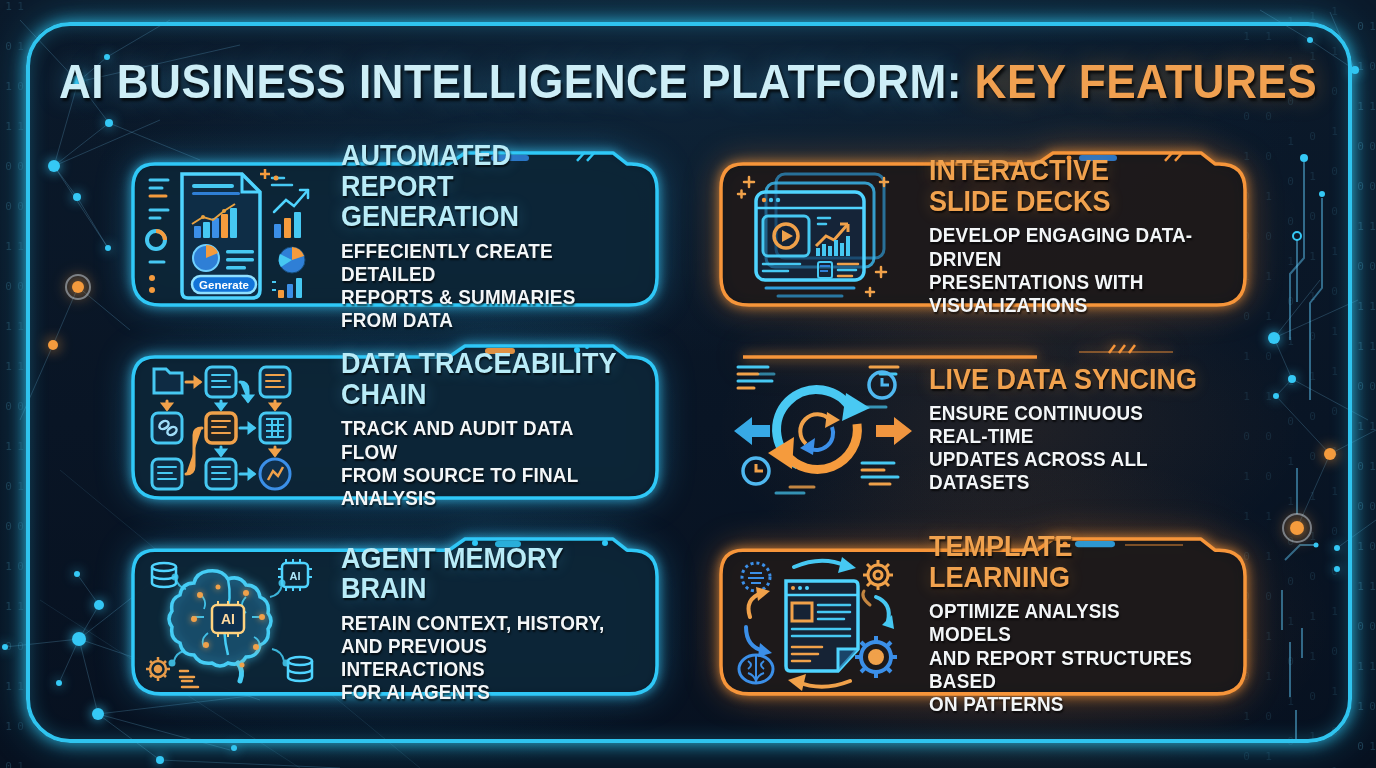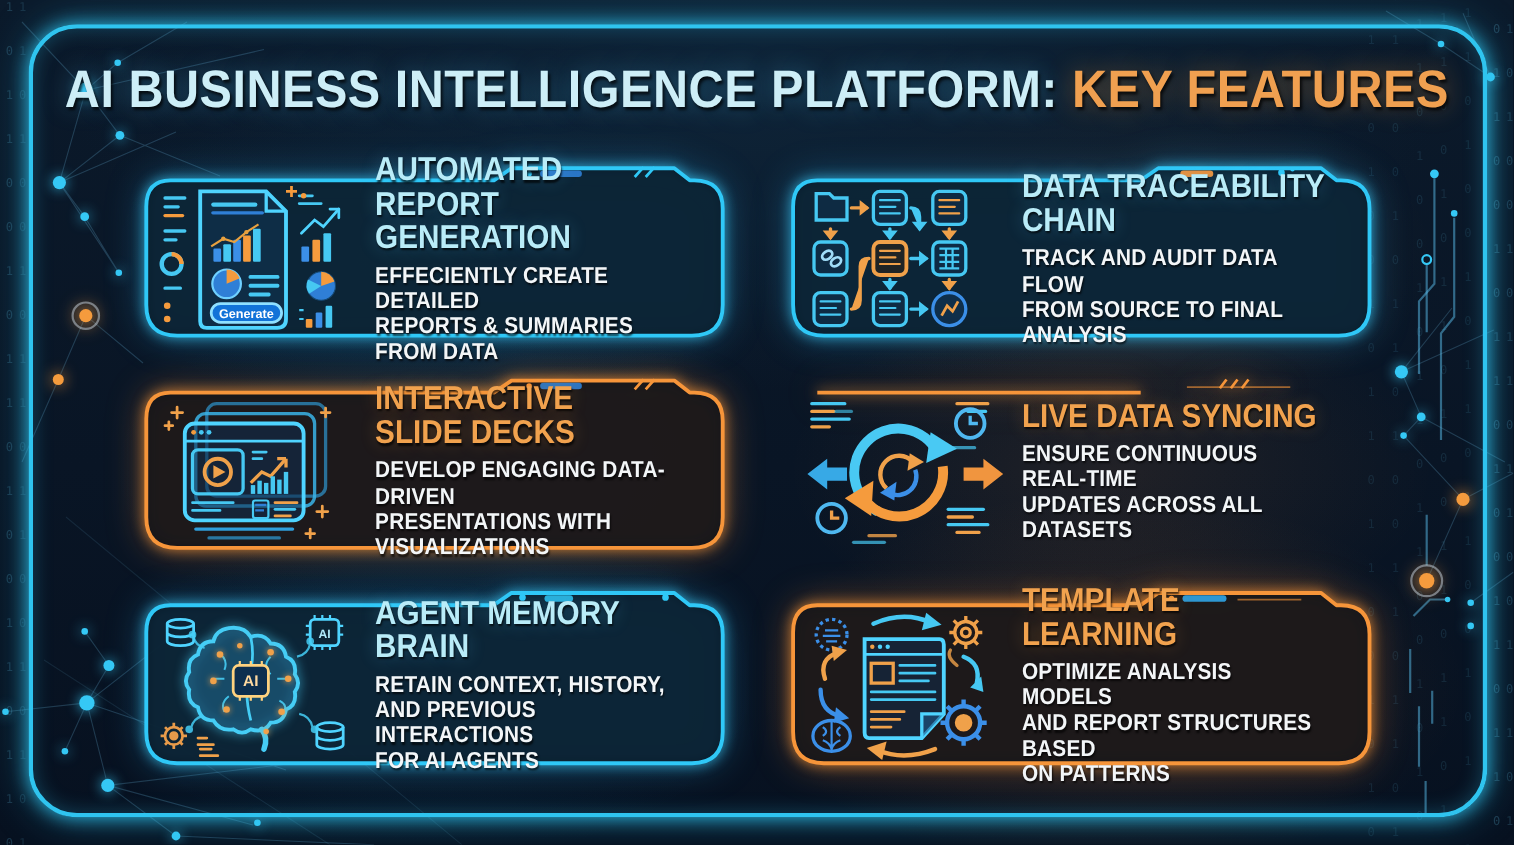--- a/index.html
+++ b/index.html
@@ -191,91 +191,20 @@
         </div>
         <div class="tx">
           <h3>AUTOMATED REPORT
 GENERATION</h3>
           <p>EFFECIENTLY CREATE DETAILED
 REPORTS &amp; SUMMARIES FROM DATA</p>
         </div>
       </div>
     </article>
 
-    <article class="card cyan">
-      <svg class="cframe" viewBox="0 0 540 166" preserveAspectRatio="none">
-        <path d="M324 14 H30 Q8 14 8 38 V128 Q8 156 36 156 H504 Q532 156 532 128 V40 Q532 14 506 14 H502 L488 3 H340 L324 14 Z" fill="rgba(8,20,34,.88)" stroke="#2fc8f7" stroke-width="3.5" stroke-linejoin="round"></path>
-        <g>
-          <rect x="360" y="5" width="30" height="6" rx="3" fill="#f6953a" opacity=".95"></rect>
-          <circle cx="452" cy="7" r="3" fill="#2fc8f7"></circle>
-            <circle cx="462" cy="4" r="2" fill="#2fc8f7"></circle>
-        </g>
-      </svg>
-      <div class="content">
-        <div class="iconbox">
-          <svg width="186" height="140" viewBox="0 0 186 140" fill="none">
-            <g stroke="#46c8f2" stroke-width="3">
-              <path d="M12 10 h12 l4 4 h12 v20 h-28 z" fill="rgba(20,60,100,.3)"></path>
-              <rect x="64" y="8" width="30" height="30" rx="6" fill="rgba(20,60,100,.3)"></rect>
-              <rect x="118" y="8" width="30" height="30" rx="6" fill="rgba(20,60,100,.3)"></rect>
-              <rect x="10" y="54" width="30" height="30" rx="6" fill="rgba(20,60,100,.3)"></rect>
-              <rect x="118" y="54" width="30" height="30" rx="6" fill="rgba(20,60,100,.3)"></rect>
-              <rect x="10" y="100" width="30" height="30" rx="6" fill="rgba(20,60,100,.3)"></rect>
-              <rect x="64" y="100" width="30" height="30" rx="6" fill="rgba(20,60,100,.3)"></rect>
-            </g>
-            <rect x="64" y="54" width="30" height="30" rx="6" fill="rgba(60,35,10,.4)" stroke="#f0a14a" stroke-width="3.5"></rect>
-            <g stroke="#46c8f2" stroke-width="2" stroke-linecap="round">
-              <path d="M70 16 H88 M70 22 H84 M70 28 H88"></path>
-              <path d="M70 108 H88 M70 114 H84 M70 120 H88"></path>
-              <path d="M16 108 H34 M16 114 H30 M16 120 H34"></path>
-            </g>
-            <g stroke="#f0a14a" stroke-width="2" stroke-linecap="round">
-              <path d="M124 16 H142 M124 22 H138 M124 28 H142"></path>
-              <path d="M70 62 H88 M70 68 H84 M70 74 H88"></path>
-            </g>
-            <g stroke="#46c8f2" stroke-width="2">
-              <path d="M124 60 H142 M124 66 H142 M124 72 H142 M124 78 H142 M130 60 V78 M136 60 V78"></path>
-            </g>
-            <ellipse cx="22" cy="66" rx="5" ry="3.5" stroke="#9fdcf8" stroke-width="2.5" transform="rotate(-35 22 66)"></ellipse>
-            <ellipse cx="30" cy="72" rx="5" ry="3.5" stroke="#9fdcf8" stroke-width="2.5" transform="rotate(-35 30 72)"></ellipse>
-            <circle cx="133" cy="115" r="15" fill="rgba(20,60,100,.45)" stroke="#3b8fe8" stroke-width="3"></circle>
-            <path d="M126 121 L131 112 L136 117 L141 108" stroke="#f0a14a" stroke-width="2.5"></path>
-            <g stroke="#f0a14a" stroke-width="3" stroke-linecap="round" fill="#f0a14a">
-              <path d="M44 23 H58"></path>
-                <path d="M58 23 l-5 -4 v8 z"></path>
-              <path d="M25 42 V50"></path>
-                <path d="M25 50 l-4 -5 h8 z"></path>
-              <path d="M133 42 V50"></path>
-                <path d="M133 50 l-4 -5 h8 z"></path>
-              <path d="M133 88 V96"></path>
-                <path d="M133 96 l-4 -5 h8 z"></path>
-              <path d="M44 115 q8 0 8 -8 V76 q0 -7 8 -7"></path>
-            </g>
-            <g stroke="#46c8f2" stroke-width="3" stroke-linecap="round" fill="#46c8f2">
-              <path d="M98 23 q8 0 8 8 V42"></path>
-                <path d="M106 42 l-4 -5 h8 z"></path>
-              <path d="M79 42 V50"></path>
-                <path d="M79 50 l-4 -5 h8 z"></path>
-              <path d="M98 69 H112"></path>
-                <path d="M112 69 l-5 -4 v8 z"></path>
-              <path d="M79 88 V96"></path>
-                <path d="M79 96 l-4 -5 h8 z"></path>
-              <path d="M98 115 H112"></path>
-                <path d="M112 115 l-5 -4 v8 z"></path>
-            </g>
-          </svg>
-        </div>
-        <div class="tx">
-          <h3>DATA TRACEABILITY CHAIN</h3>
-          <p>TRACK AND AUDIT DATA FLOW
-FROM SOURCE TO FINAL ANALYSIS</p>
-        </div>
-      </div>
-    </article>
-
     <article class="card orange">
       <svg class="cframe" viewBox="0 0 540 166" preserveAspectRatio="none">
         <path d="M324 14 H30 Q8 14 8 38 V128 Q8 156 36 156 H504 Q532 156 532 128 V40 Q532 14 506 14 H502 L488 3 H340 L324 14 Z" fill="rgba(10,15,24,.9)" stroke="#f6953a" stroke-width="3.5" stroke-linejoin="round"></path>
         <g>
           <circle cx="356" cy="8" r="2.5" fill="#f6953a"></circle>
           <rect x="366" y="5" width="38" height="6" rx="3" fill="#2f7fd6" opacity=".9"></rect>
           <path d="M452 11 L460 2 M462 11 L470 2" stroke="#f6953a" stroke-width="2.5"></path>
         </g>
       </svg>
       <div class="content">
@@ -329,20 +258,91 @@
         </div>
         <div class="tx">
           <h3>INTERACTIVE
 SLIDE DECKS</h3>
           <p>DEVELOP ENGAGING DATA-DRIVEN
 PRESENTATIONS WITH VISUALIZATIONS</p>
         </div>
       </div>
     </article>
 
+    <article class="card cyan">
+      <svg class="cframe" viewBox="0 0 540 166" preserveAspectRatio="none">
+        <path d="M324 14 H30 Q8 14 8 38 V128 Q8 156 36 156 H504 Q532 156 532 128 V40 Q532 14 506 14 H502 L488 3 H340 L324 14 Z" fill="rgba(8,20,34,.88)" stroke="#2fc8f7" stroke-width="3.5" stroke-linejoin="round"></path>
+        <g>
+          <rect x="360" y="5" width="30" height="6" rx="3" fill="#f6953a" opacity=".95"></rect>
+          <circle cx="452" cy="7" r="3" fill="#2fc8f7"></circle>
+            <circle cx="462" cy="4" r="2" fill="#2fc8f7"></circle>
+        </g>
+      </svg>
+      <div class="content">
+        <div class="iconbox">
+          <svg width="186" height="140" viewBox="0 0 186 140" fill="none">
+            <g stroke="#46c8f2" stroke-width="3">
+              <path d="M12 10 h12 l4 4 h12 v20 h-28 z" fill="rgba(20,60,100,.3)"></path>
+              <rect x="64" y="8" width="30" height="30" rx="6" fill="rgba(20,60,100,.3)"></rect>
+              <rect x="118" y="8" width="30" height="30" rx="6" fill="rgba(20,60,100,.3)"></rect>
+              <rect x="10" y="54" width="30" height="30" rx="6" fill="rgba(20,60,100,.3)"></rect>
+              <rect x="118" y="54" width="30" height="30" rx="6" fill="rgba(20,60,100,.3)"></rect>
+              <rect x="10" y="100" width="30" height="30" rx="6" fill="rgba(20,60,100,.3)"></rect>
+              <rect x="64" y="100" width="30" height="30" rx="6" fill="rgba(20,60,100,.3)"></rect>
+            </g>
+            <rect x="64" y="54" width="30" height="30" rx="6" fill="rgba(60,35,10,.4)" stroke="#f0a14a" stroke-width="3.5"></rect>
+            <g stroke="#46c8f2" stroke-width="2" stroke-linecap="round">
+              <path d="M70 16 H88 M70 22 H84 M70 28 H88"></path>
+              <path d="M70 108 H88 M70 114 H84 M70 120 H88"></path>
+              <path d="M16 108 H34 M16 114 H30 M16 120 H34"></path>
+            </g>
+            <g stroke="#f0a14a" stroke-width="2" stroke-linecap="round">
+              <path d="M124 16 H142 M124 22 H138 M124 28 H142"></path>
+              <path d="M70 62 H88 M70 68 H84 M70 74 H88"></path>
+            </g>
+            <g stroke="#46c8f2" stroke-width="2">
+              <path d="M124 60 H142 M124 66 H142 M124 72 H142 M124 78 H142 M130 60 V78 M136 60 V78"></path>
+            </g>
+            <ellipse cx="22" cy="66" rx="5" ry="3.5" stroke="#9fdcf8" stroke-width="2.5" transform="rotate(-35 22 66)"></ellipse>
+            <ellipse cx="30" cy="72" rx="5" ry="3.5" stroke="#9fdcf8" stroke-width="2.5" transform="rotate(-35 30 72)"></ellipse>
+            <circle cx="133" cy="115" r="15" fill="rgba(20,60,100,.45)" stroke="#3b8fe8" stroke-width="3"></circle>
+            <path d="M126 121 L131 112 L136 117 L141 108" stroke="#f0a14a" stroke-width="2.5"></path>
+            <g stroke="#f0a14a" stroke-width="3" stroke-linecap="round" fill="#f0a14a">
+              <path d="M44 23 H58"></path>
+                <path d="M58 23 l-5 -4 v8 z"></path>
+              <path d="M25 42 V50"></path>
+                <path d="M25 50 l-4 -5 h8 z"></path>
+              <path d="M133 42 V50"></path>
+                <path d="M133 50 l-4 -5 h8 z"></path>
+              <path d="M133 88 V96"></path>
+                <path d="M133 96 l-4 -5 h8 z"></path>
+              <path d="M44 115 q8 0 8 -8 V76 q0 -7 8 -7"></path>
+            </g>
+            <g stroke="#46c8f2" stroke-width="3" stroke-linecap="round" fill="#46c8f2">
+              <path d="M98 23 q8 0 8 8 V42"></path>
+                <path d="M106 42 l-4 -5 h8 z"></path>
+              <path d="M79 42 V50"></path>
+                <path d="M79 50 l-4 -5 h8 z"></path>
+              <path d="M98 69 H112"></path>
+                <path d="M112 69 l-5 -4 v8 z"></path>
+              <path d="M79 88 V96"></path>
+                <path d="M79 96 l-4 -5 h8 z"></path>
+              <path d="M98 115 H112"></path>
+                <path d="M112 115 l-5 -4 v8 z"></path>
+            </g>
+          </svg>
+        </div>
+        <div class="tx">
+          <h3>DATA TRACEABILITY CHAIN</h3>
+          <p>TRACK AND AUDIT DATA FLOW
+FROM SOURCE TO FINAL ANALYSIS</p>
+        </div>
+      </div>
+    </article>
+
     <article class="card orange">
       <svg class="cframe" viewBox="0 0 540 166" preserveAspectRatio="none">
         <path d="M324 14 H30 Qin8 14 8 38 V128 Q8 156 36 156 H504 Q532 156 532 128 V40 Q532 14 506 14 H502 L488 3 H340 L324 14 Z" fill="rgba(10,15,24,.9)" stroke="#f6953a" stroke-width="3.5" stroke-linejoin="round"></path>
         <g>
           <path d="M396 10 L402 2 M406 10 L412 2 M416 10 L422 2" stroke="#f6953a" stroke-width="2.5"></path>
           <path d="M366 9 H460" stroke="#f6953a" stroke-width="1.5" opacity=".6"></path>
         </g>
       </svg>
       <div class="content">
         <div class="iconbox">

